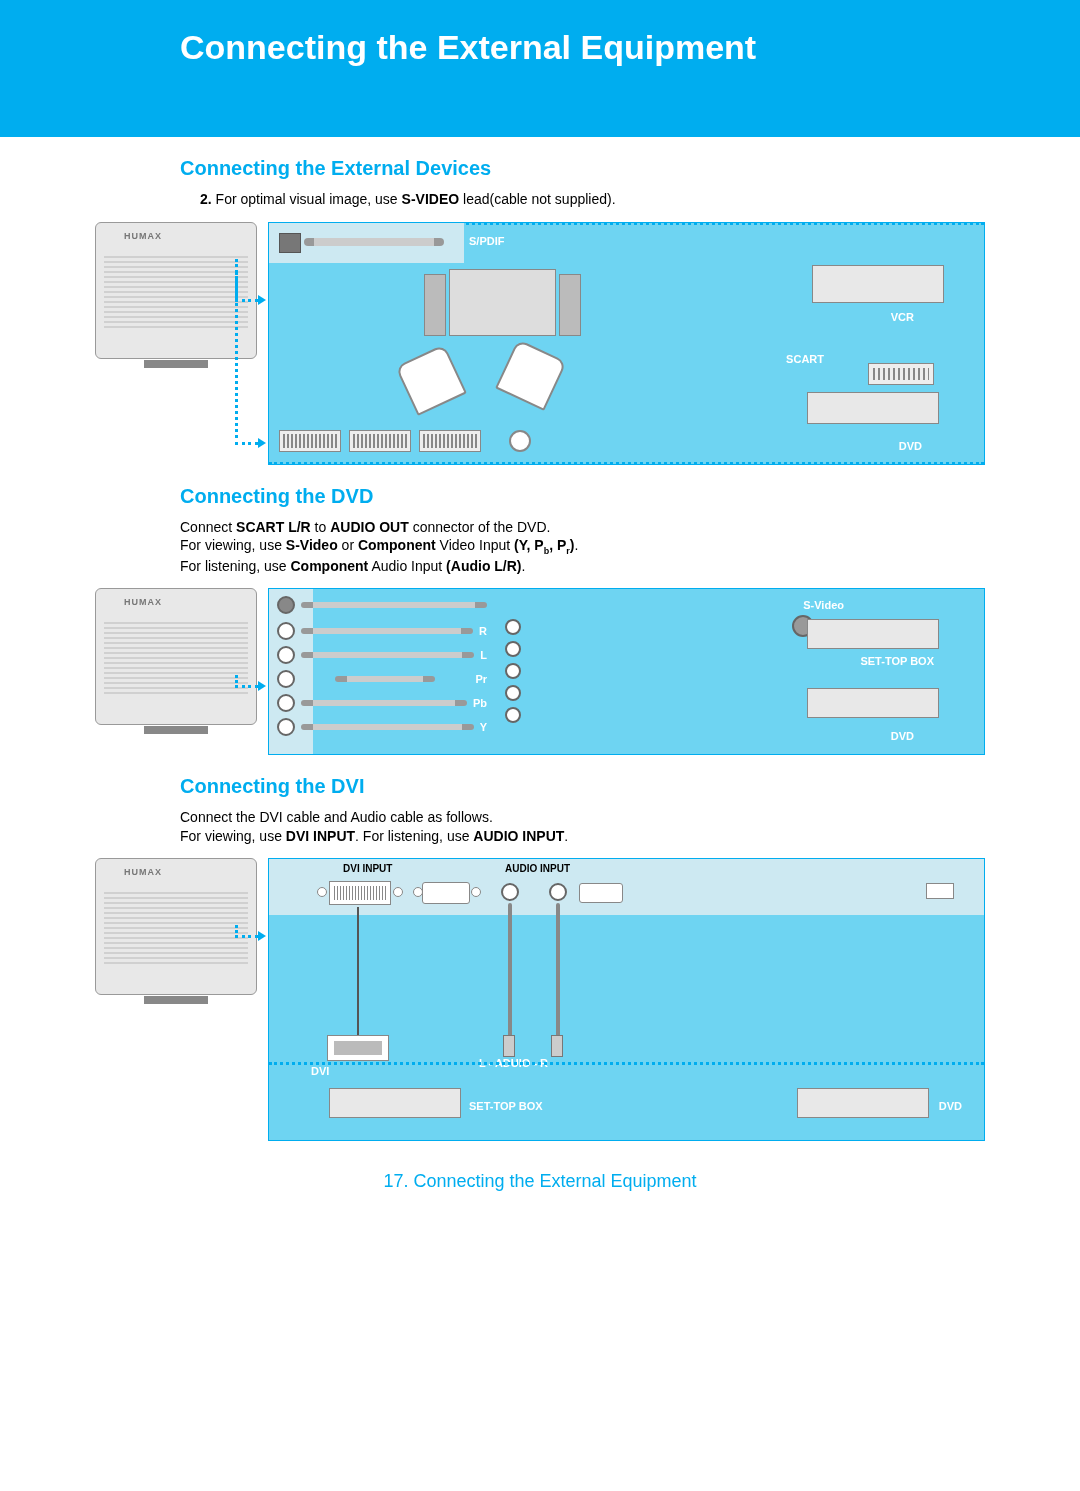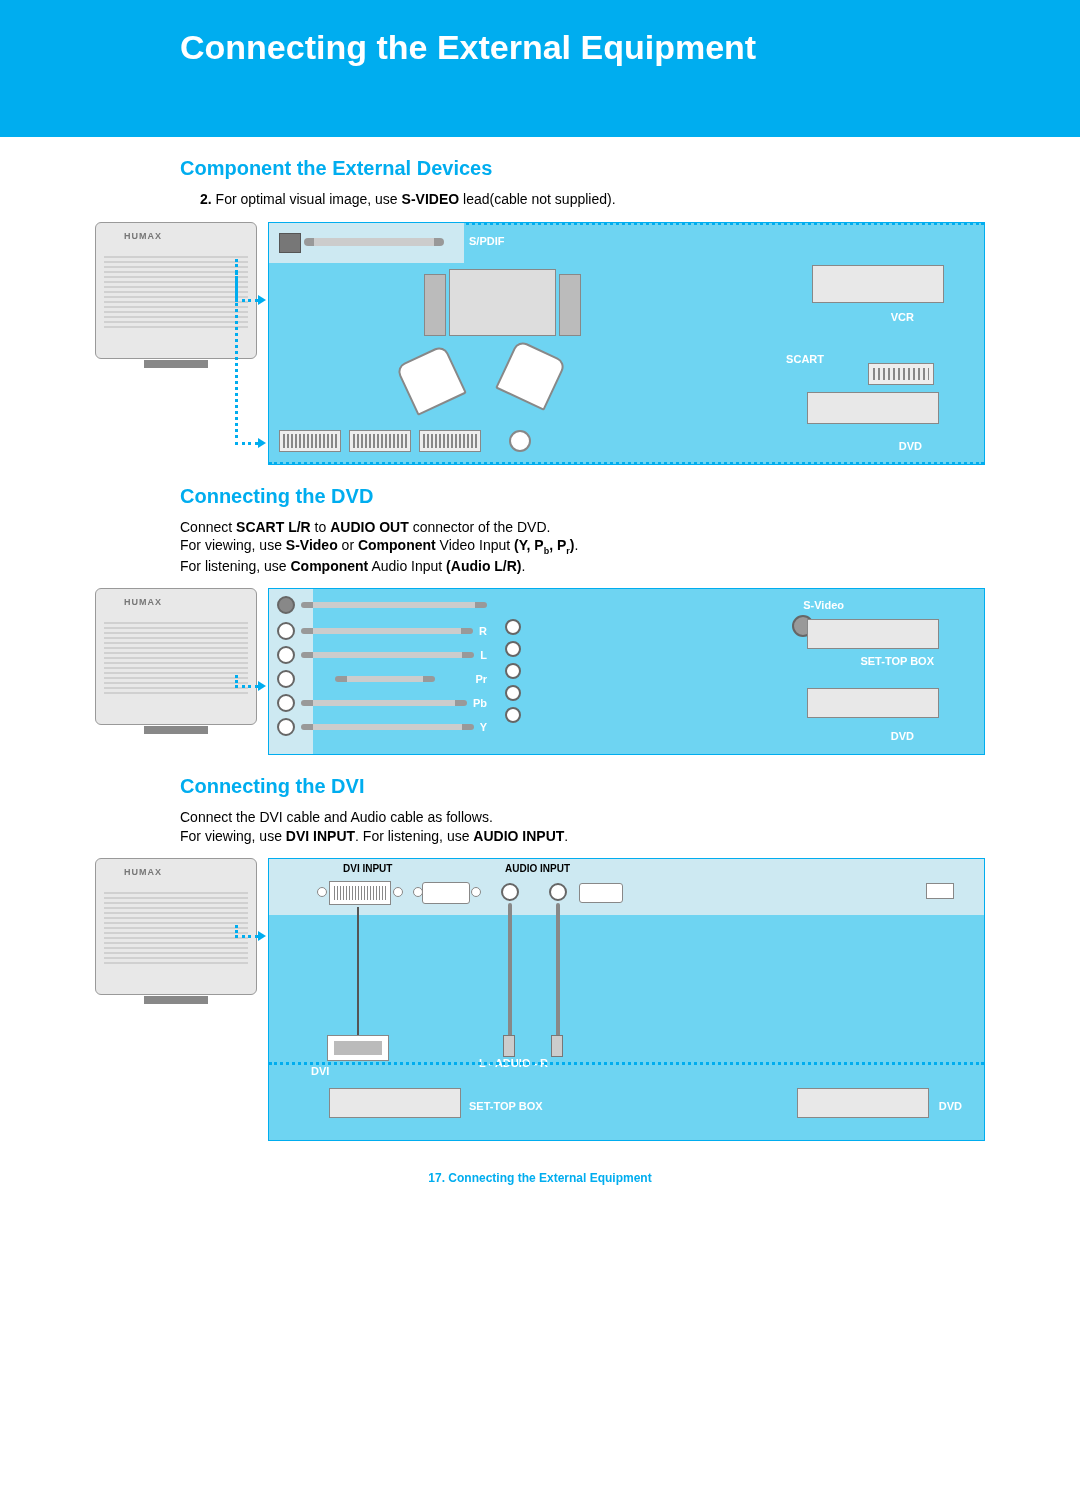--- a/index.html
+++ b/index.html
@@ -175,34 +175,34 @@
     border-bottom:3px dotted #00ADEF;
     width:20px; position:relative;
   }
   .dash-connector::after{
     content:""; position:absolute; right:-8px; bottom:-6px;
     border-left:8px solid #00ADEF; border-top:5px solid transparent; border-bottom:5px solid transparent;
   }
   .footer {
     text-align:center;
     color:#00ADEF;
-    font-weight:bold;
-    font-size:12px;
+    font-weight:normal;
+    font-size:18px;
     margin:30px 0 40px;
   }
   .sub{font-size:9px;vertical-align:sub;}
 </style>
 </head>
 <body>
 
 <div class="title-band">
   <span>Connecting the External Equipment</span>
 </div>
 
-<div class="section-head">Component the External Devices</div>
+<div class="section-head">Connecting the External Devices</div>
 <ol class="numlist" style="list-style: none;">
   <li><strong>2.</strong> For optimal visual image, use <strong>S-VIDEO</strong> lead(cable not supplied).</li>
 </ol>
 
 <div class="diagram-row">
   <div>
     <div class="tv-back">
       <span class="tv-brand">HUMAX</span>
       <div class="tv-slots"></div>
     </div>

